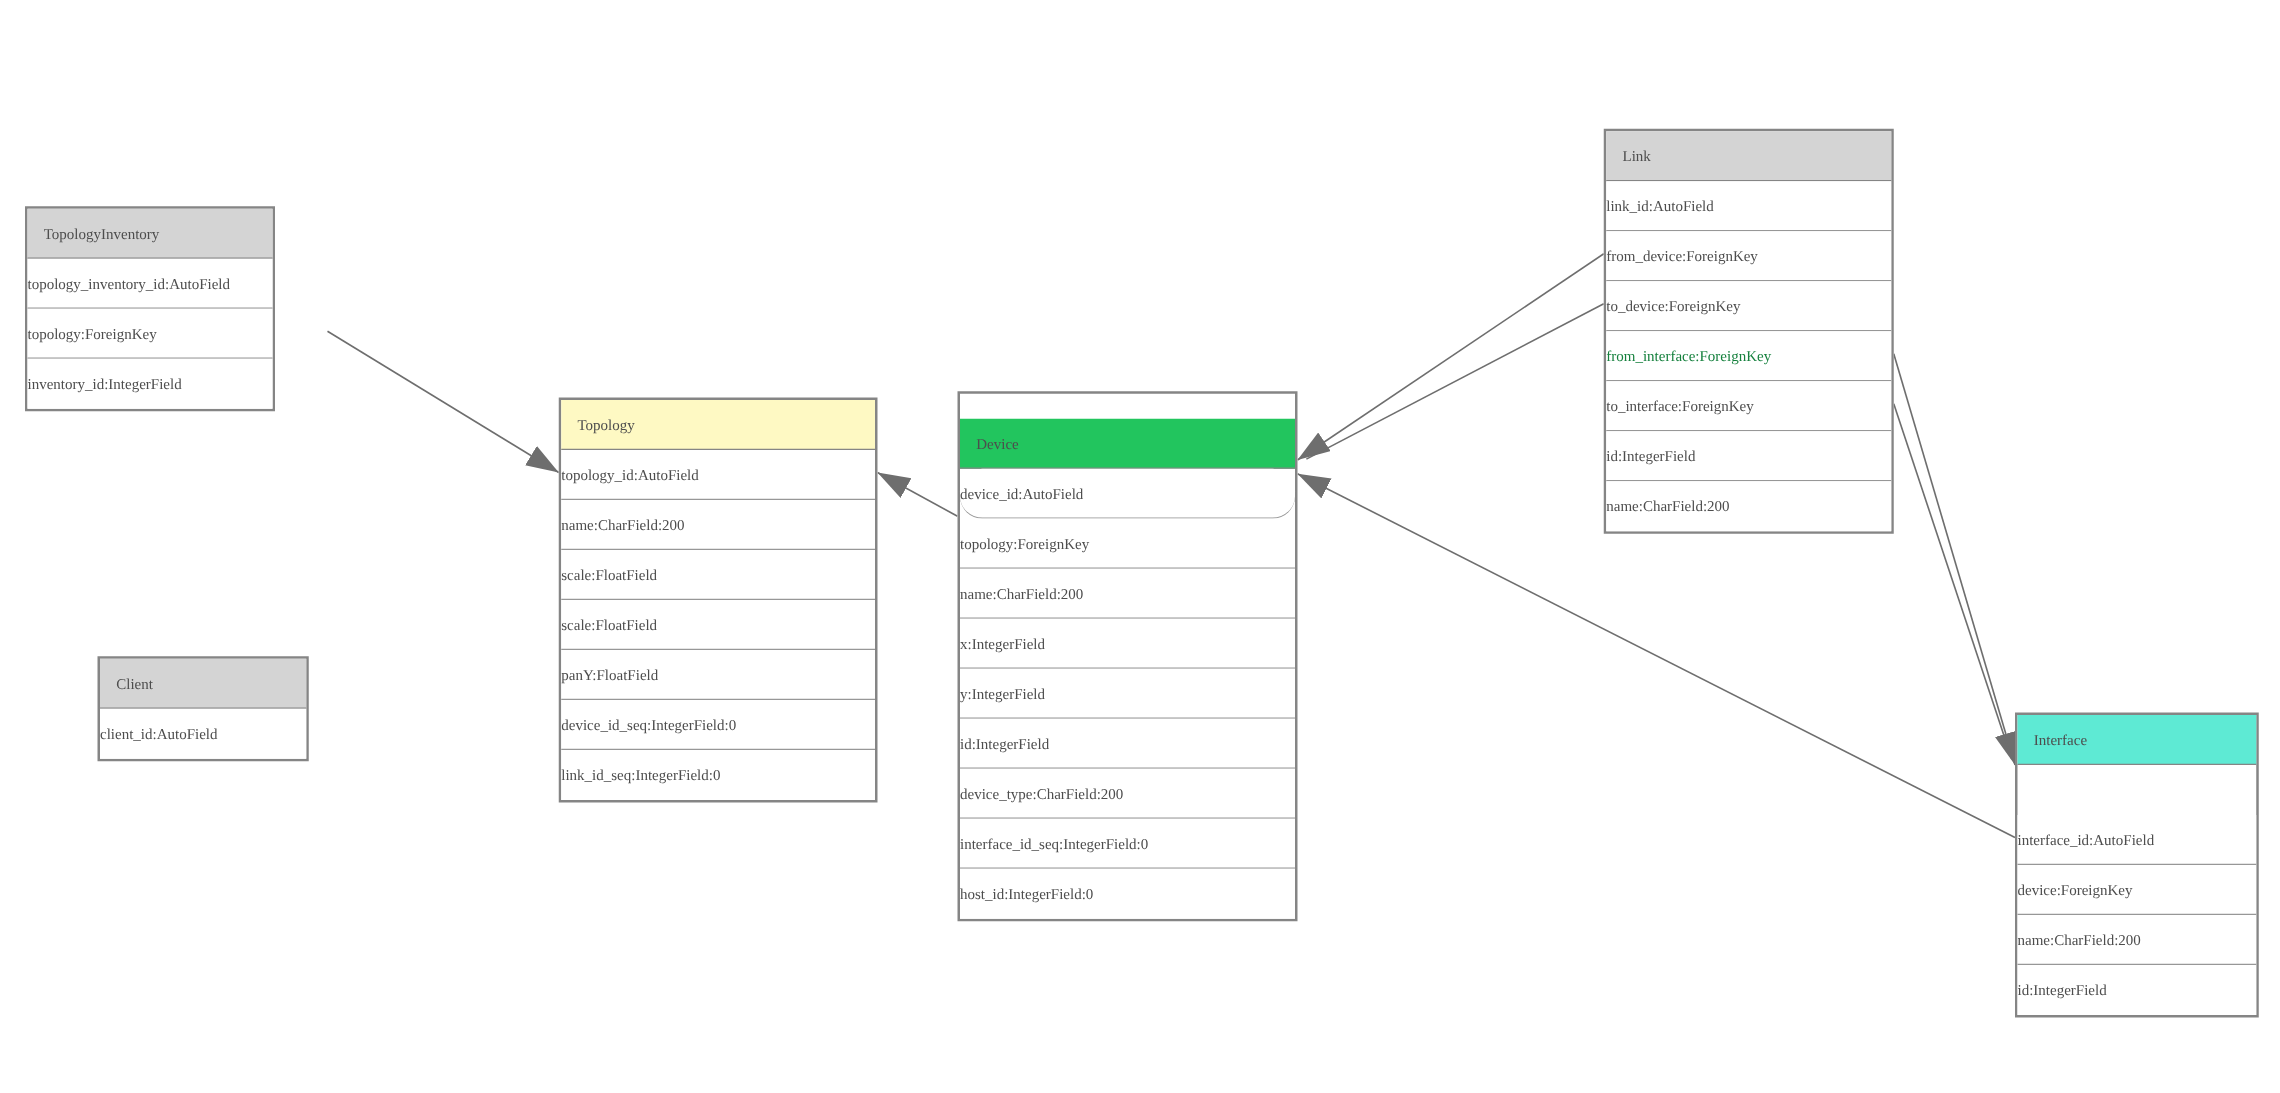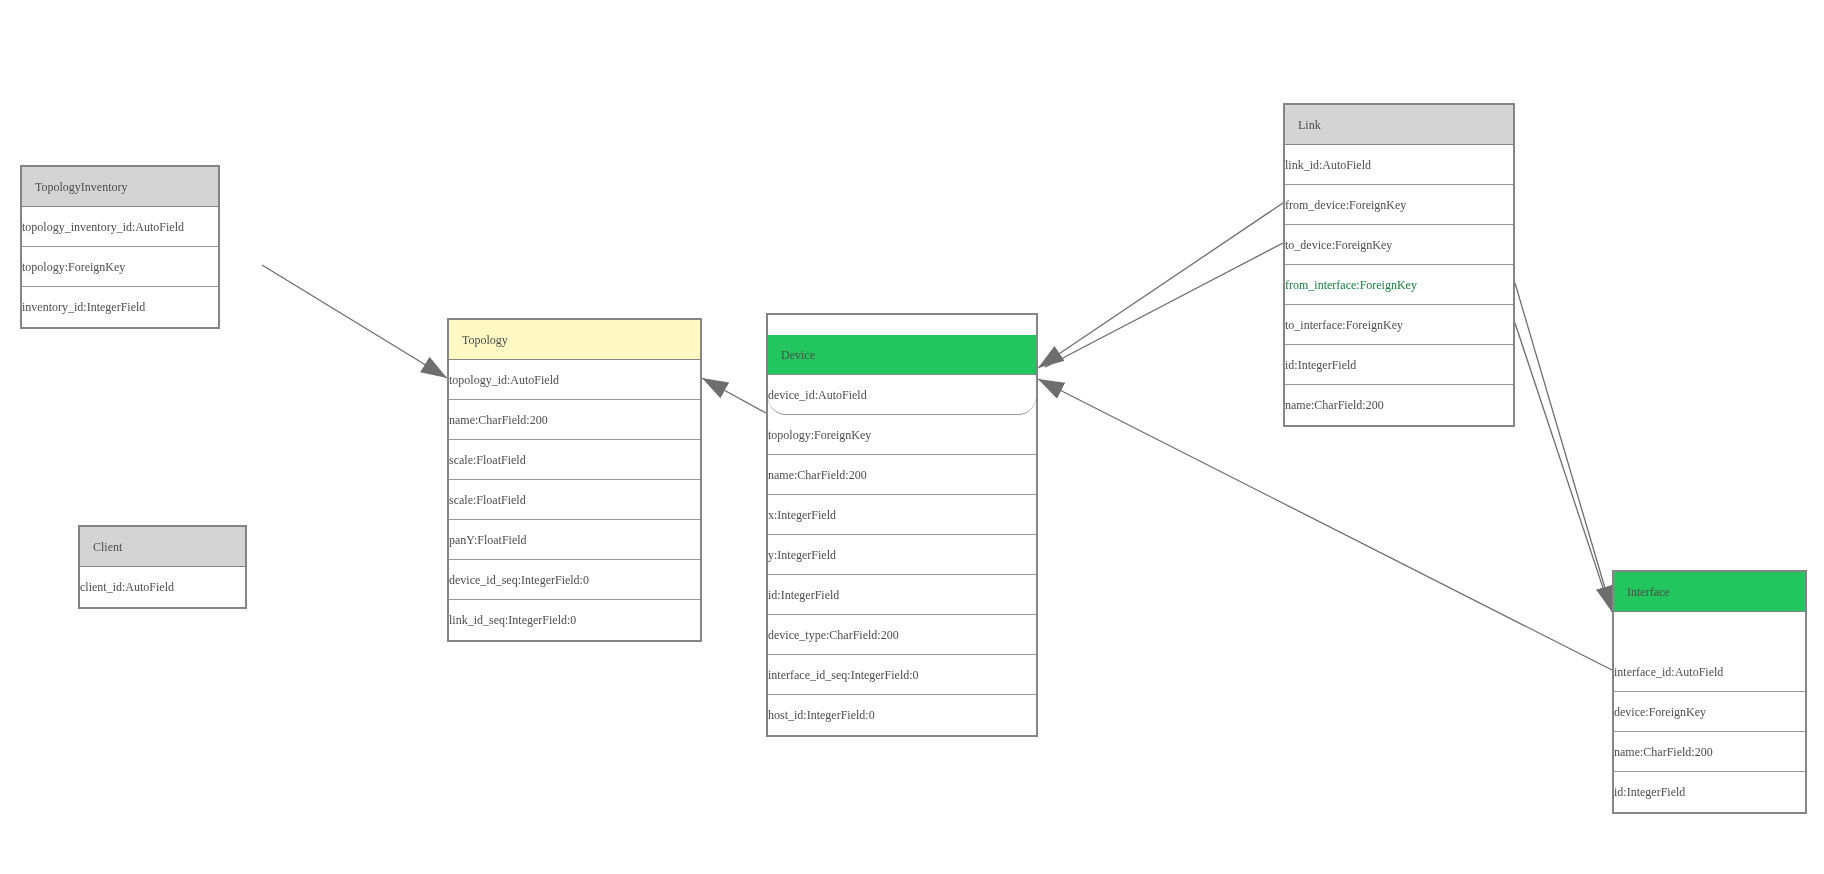--- a/index.html
+++ b/index.html
@@ -114,19 +114,19 @@
       <div class="entity-header" style="background: rgb(212, 212, 212); color: rgb(77, 77, 77);">Link</div>
       <div class="entity-row" style="color: rgb(77, 77, 77);">link_id:AutoField</div>
       <div class="entity-row" style="color: rgb(77, 77, 77);">from_device:ForeignKey</div>
       <div class="entity-row" style="color: rgb(77, 77, 77);">to_device:ForeignKey</div>
       <div class="entity-row" style="color: #15803d;">from_interface:ForeignKey</div>
       <div class="entity-row" style="color: rgb(77, 77, 77);">to_interface:ForeignKey</div>
       <div class="entity-row" style="color: rgb(77, 77, 77);">id:IntegerField</div>
       <div class="entity-row" style="color: rgb(77, 77, 77);">name:CharField:200</div>
     </div>
     <div class="entity-table" style="left: 1612px; top: 570px; width: 195px; border-color: rgb(133, 133, 133);">
-      <div class="entity-header" style="background: #22c55e; color: rgb(77, 77, 77);">Interface</div>
+      <div class="entity-header" style="background: #5eead4; color: rgb(77, 77, 77);">Interface</div>
       <div class="entity-row" style="color: rgb(77, 77, 77); margin-top: 40px;">interface_id:AutoField</div>
       <div class="entity-row" style="color: rgb(77, 77, 77);">device:ForeignKey</div>
       <div class="entity-row" style="color: rgb(77, 77, 77);">name:CharField:200</div>
       <div class="entity-row" style="color: rgb(77, 77, 77);">id:IntegerField</div>
     </div>
   </div>
 
 </body></html>

